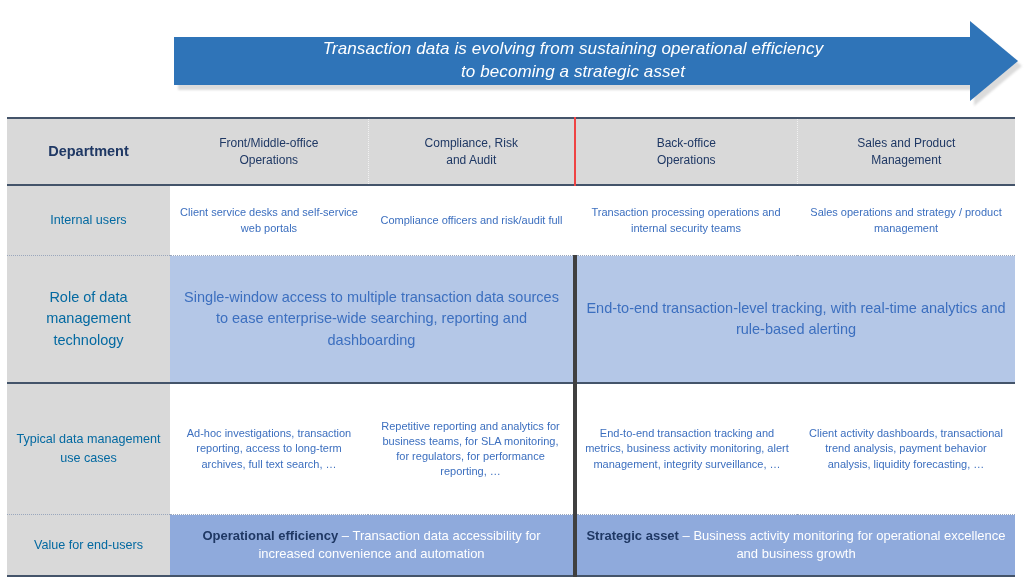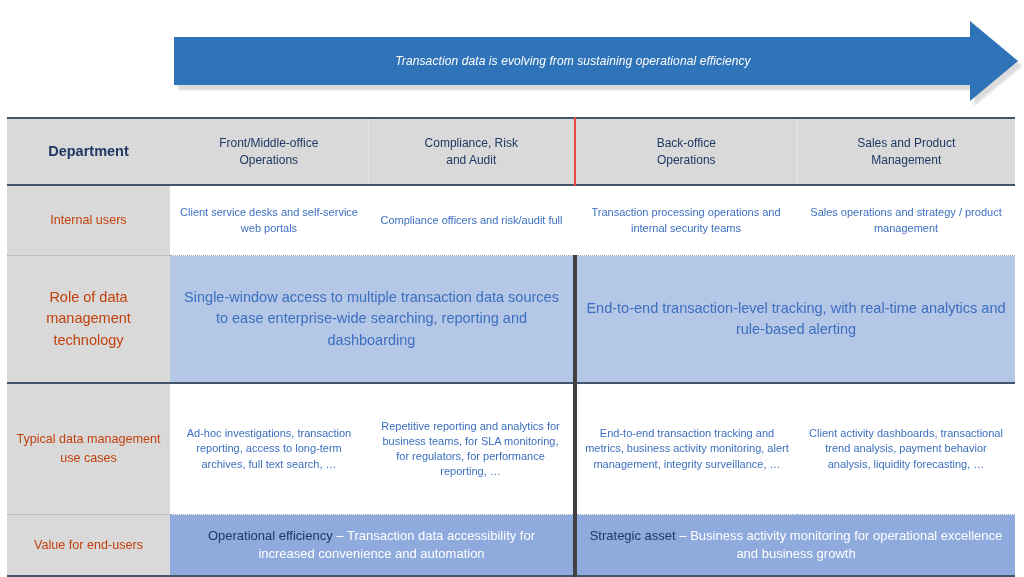--- a/index.html
+++ b/index.html
@@ -41,21 +41,21 @@
     border-bottom:40px solid transparent;
     border-left:48px solid #2f74b8;
   }
   .banner-text{
     position:absolute;
     left:2px; top:19px;
     width:798px; height:48px;
     display:flex;align-items:center;justify-content:center;
     color:#ffffff;
     font-style:italic;
-    font-size:12px;
+    font-size:17px;
     line-height:1.35;
     text-align:center;
     letter-spacing:.1px;
   }
 
   
   .matrix{
     position:absolute;
     left:7px; top:117px;
     width:1008px;
@@ -91,30 +91,30 @@
     font-weight:bold;
     font-size:14.5px;
   }
   .hdr td.colhead{ border-right:1px dotted #f2f2f2; }
   .hdr td.solidsep{ border-right:2px solid #ef4444; }
   .hdr td.last{border-right:none;}
 
   
   td.rowlabel{
     background:#D9D9D9;
-    color:#c2410c;
+    color:#0369a1;
     font-size:12.6px;
     line-height:1.5;
   }
 
   
   td.body{background:#ffffff;}
   td.blue{background:#B4C7E7;}
   td.deepblue{background:#8FAADC;color:#ffffff;font-size:13px;}
-  td.deepblue b{color:#1F3864;font-weight:normal;}
+  td.deepblue b{color:#1F3864;font-weight:bold;}
   .sep-white{border-right:4px solid #404040;}
 
   .r-internal td{height:61px;}
   .r-role td{height:118px;font-size:14.5px;line-height:1.45;}
   .r-usecase td{height:122px;}
   .r-value td{height:52px;}
 
   
   .rule-top td{border-top:2px solid #44546A;}
   .rule-dot td{border-top:1px dotted #9aa7bd;}
@@ -127,20 +127,21 @@
 <div class="banner-wrap">
   <div class="arrow-shadow">
     <div class="arrow-body"></div>
     <div class="arrow-head"></div>
   </div>
   <div class="arrow-body"></div>
   <div class="arrow-head"></div>
   <div class="banner-text">
     <div>
       <div>Transaction data is evolving from sustaining operational efficiency</div>
+      <div>to becoming a strategic asset</div>
     </div>
   </div>
 </div>
 
 <table class="matrix">
   <colgroup>
     <col class="c1">
       <col class="c2">
       <col class="c3">
       <col class="c4">

